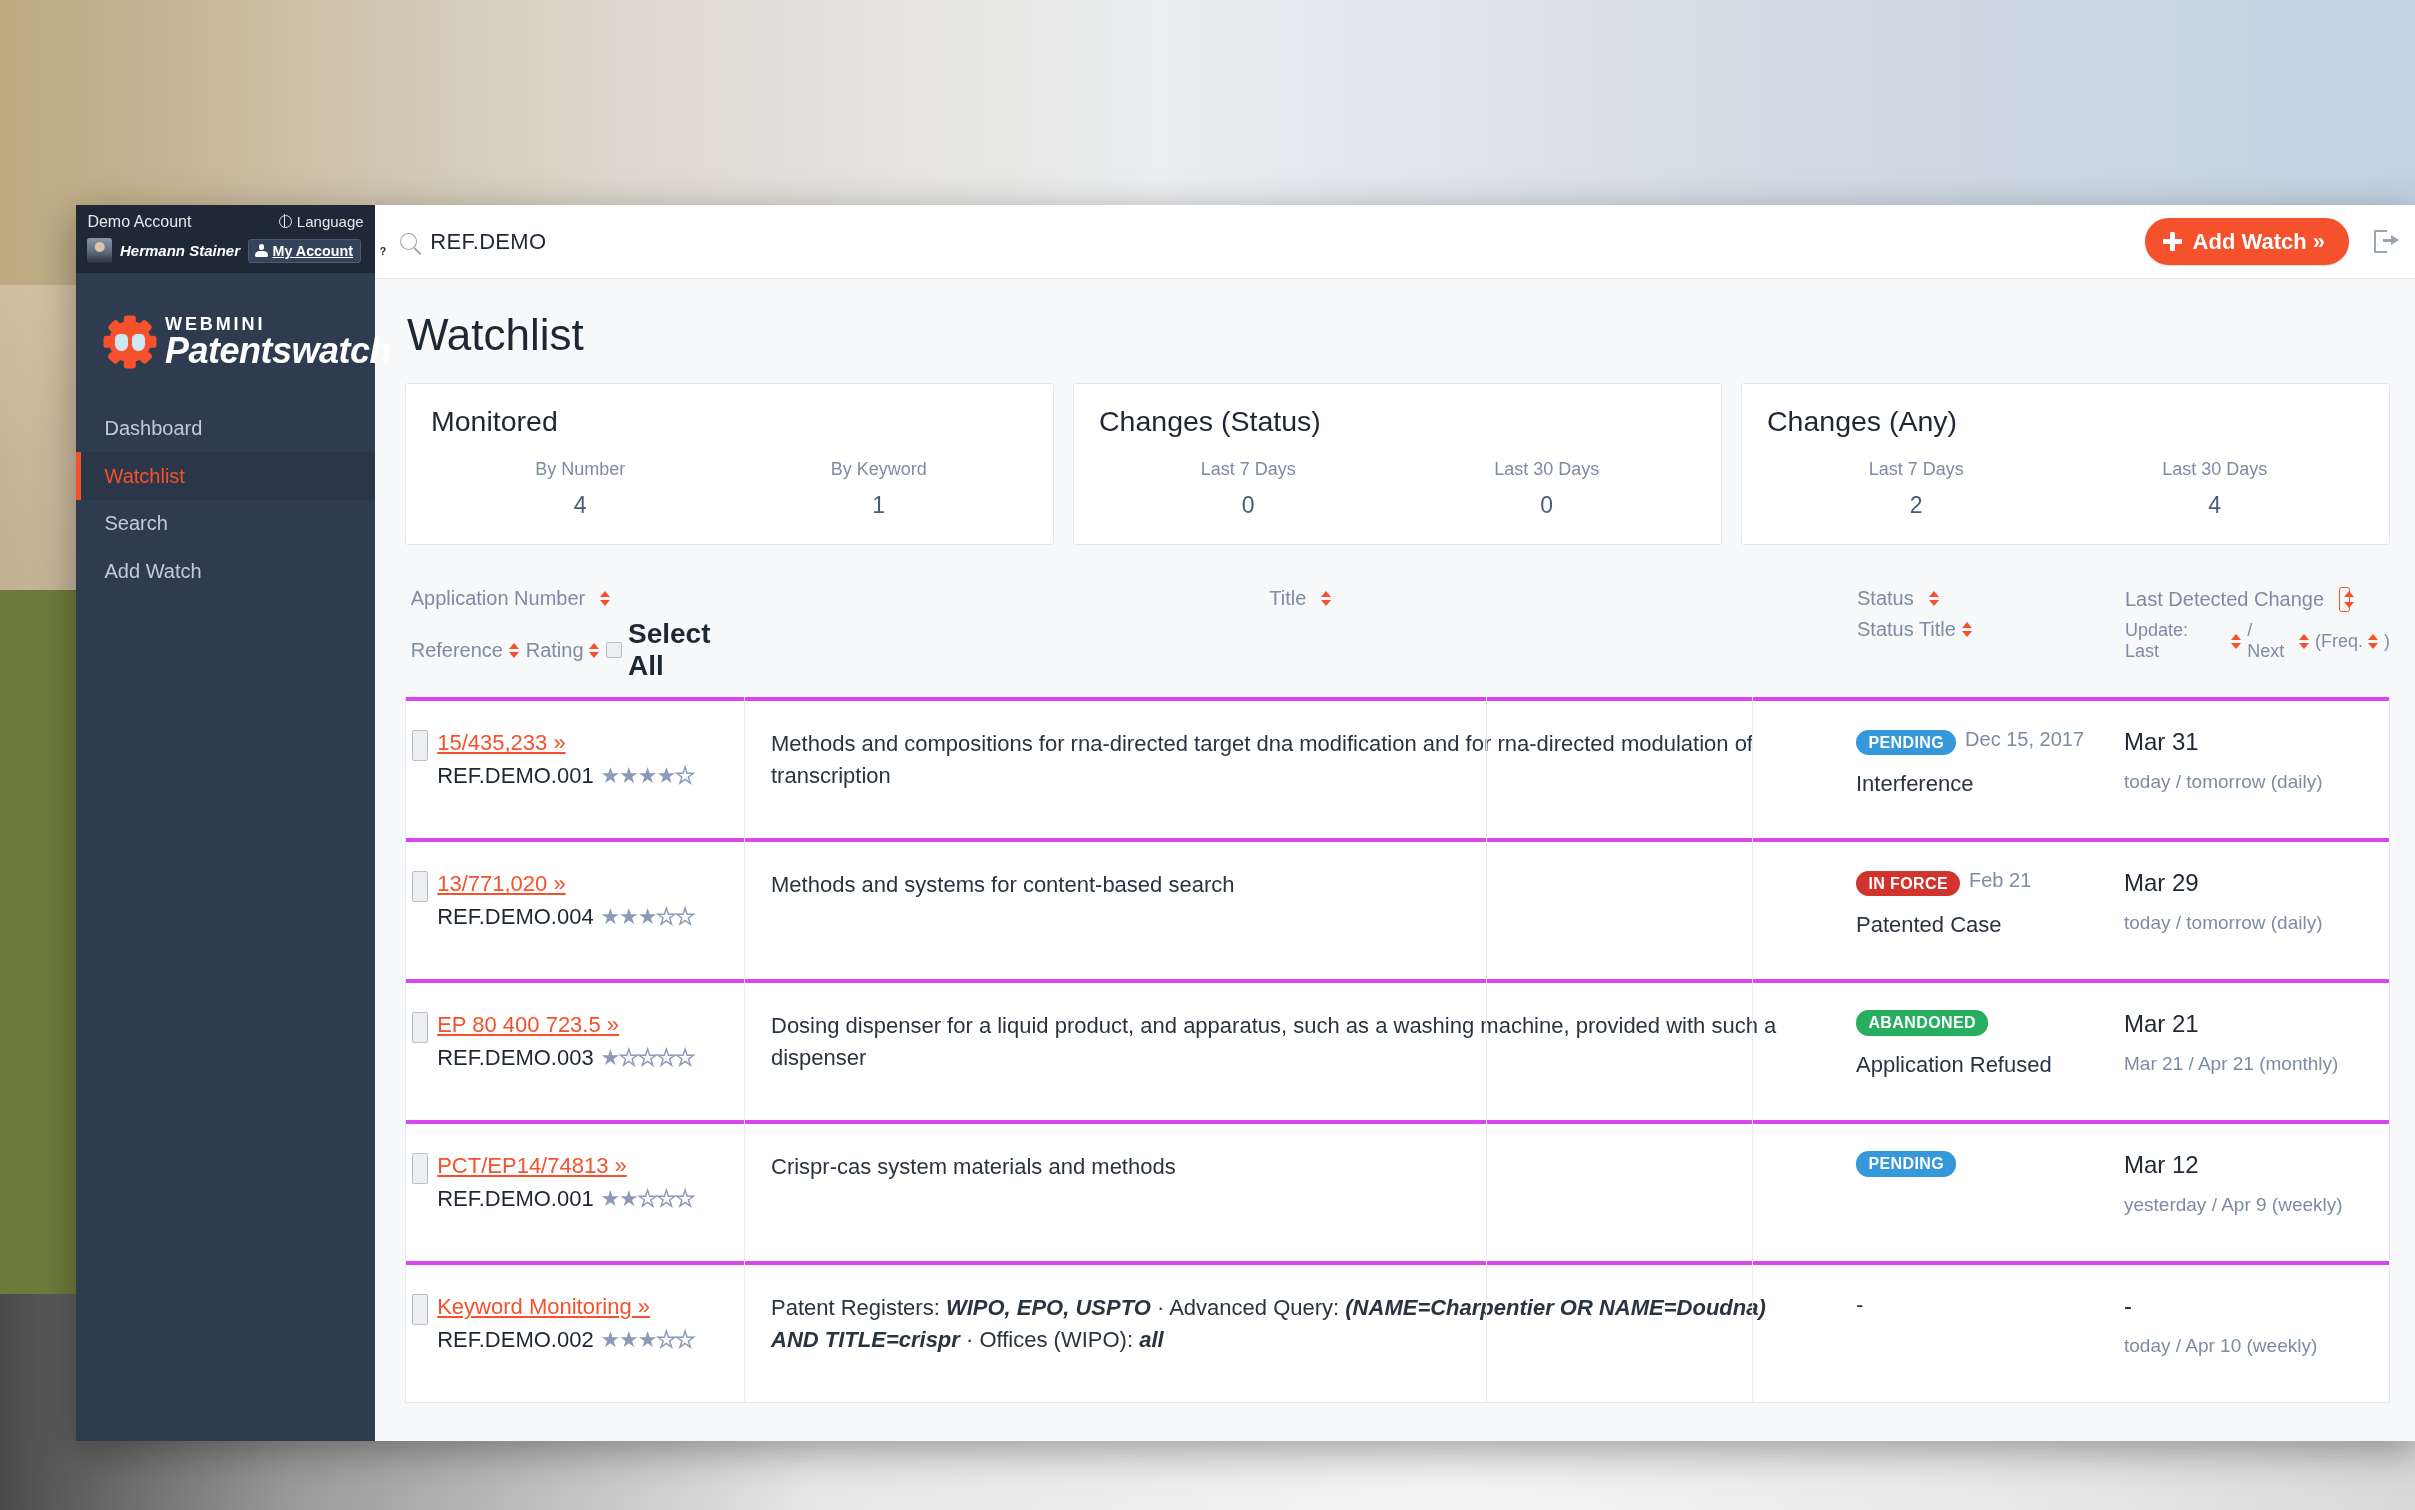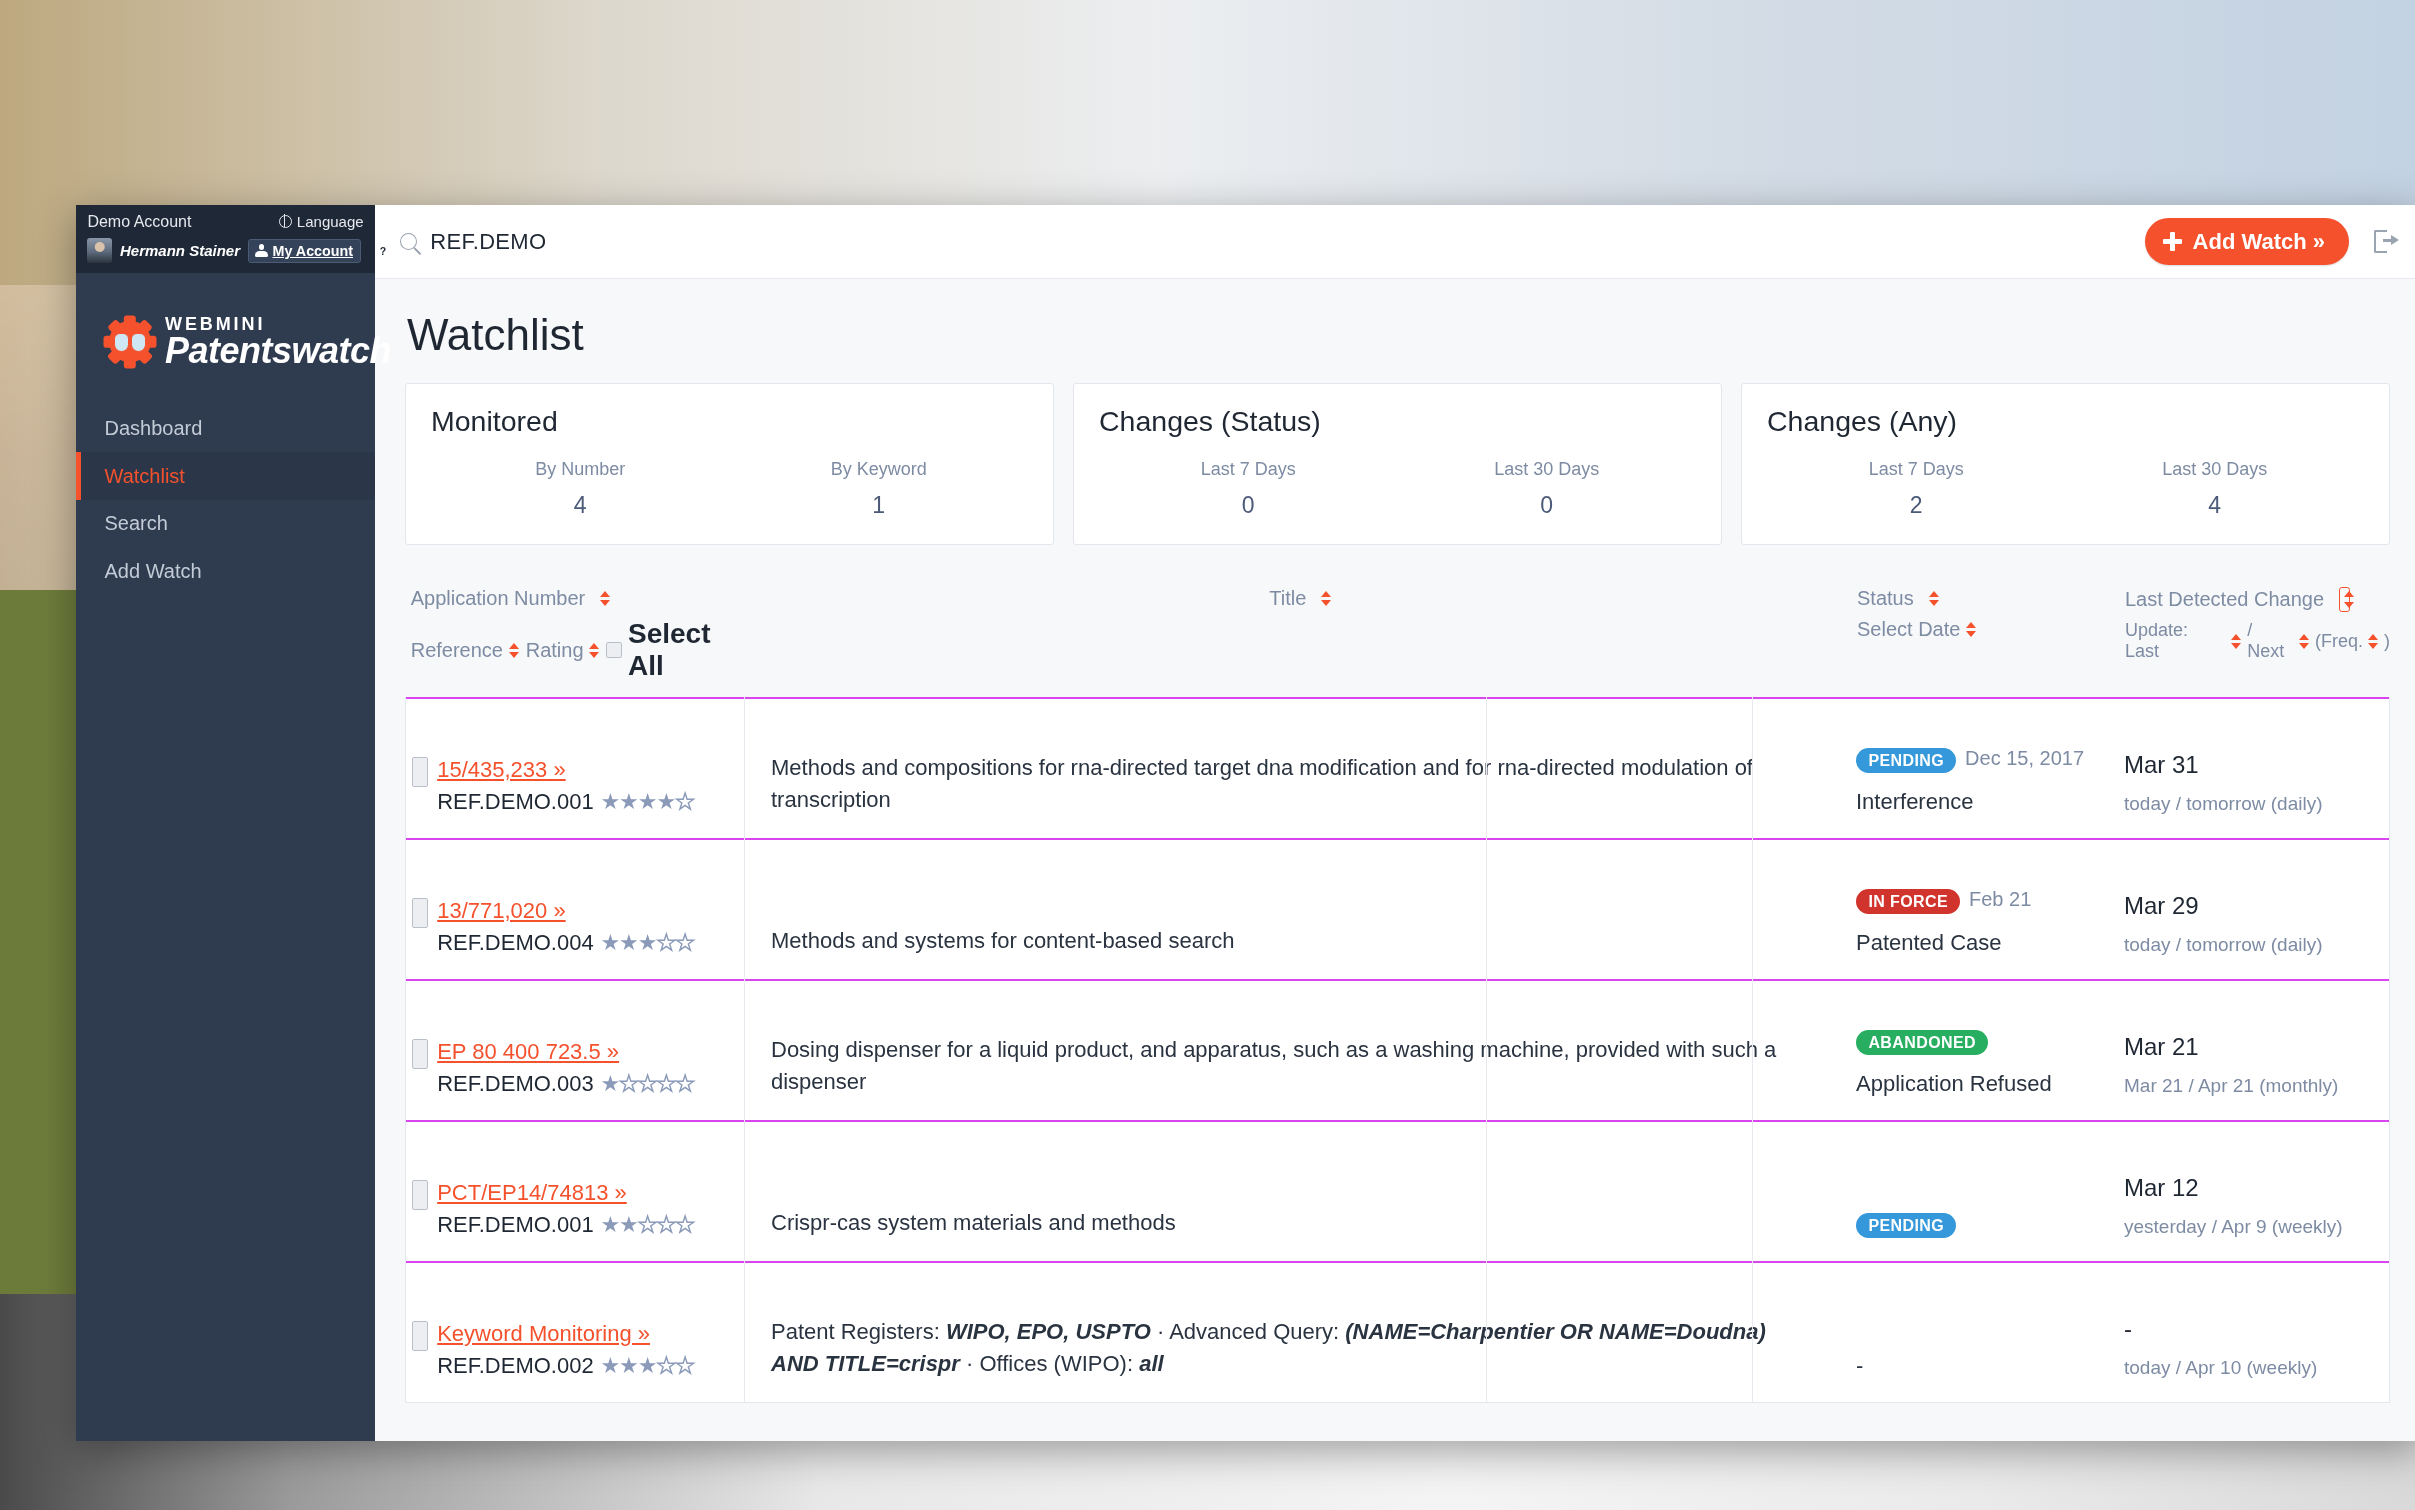--- a/index.html
+++ b/index.html
@@ -215,21 +215,21 @@
   .sortarrow.boxed::before{ left:3.8px; top:2.9px;}
   .sortarrow.boxed::after{ left:3.8px; bottom:2.9px;}
   .chk {
     width:16px;height:16px;border:1px solid #b9bfc9;background:#eceef1;border-radius:1.9px;
     display:inline-block; flex:0 0 16px; cursor:pointer;
   }
   .selall { color:#1f2733; font-weight:bold; font-size:28px; }
   .th-sub { color:#7d8ba3; font-size:18px; display:flex; align-items:center; gap:4.8px; }
 
   .row {
-    display:flex; border-top:2px solid #d946ef; min-height: 141px; align-items:flex-end;
+    display:flex; border-top:4px solid #d946ef; min-height: 141px; align-items:flex-start;
     padding: 27px 0 23px 0;
   }
   .cell-ref { display:flex; align-items:flex-start; gap:9.5px; padding-top:1.9px;}
   .ref-lines { display:flex; flex-direction:column; gap:6.7px; }
   .applink {
     color:#f4512c; font-size:22px; text-decoration:underline; cursor:pointer; white-space:nowrap;
   }
   .refline { display:flex; align-items:center; gap:6.7px; }
   .refno { color:#1f2733; font-size:22px; white-space:nowrap; }
   .stars { display:flex; gap:0px; font-size:22px; line-height:1; letter-spacing:-1px; }
@@ -412,21 +412,21 @@
             <span>Title</span>
             <span class="sortarrow"></span>
           </div>
         </div>
         <div class="c3 th">
           <div class="th-l1">
             <span>Status</span>
             <span class="sortarrow"></span>
           </div>
           <div class="th-l2">
-            <span>Select Date</span>
+            <span>Status Title</span>
             <span class="sortarrow"></span>
           </div>
         </div>
         <div class="c4 th">
           <div class="th-l1">
             <span>Last Detected Change</span>
             <span class="sortarrow boxed"></span>
           </div>
           <div class="th-l2 th-sub">
             <span>Update: Last</span>

